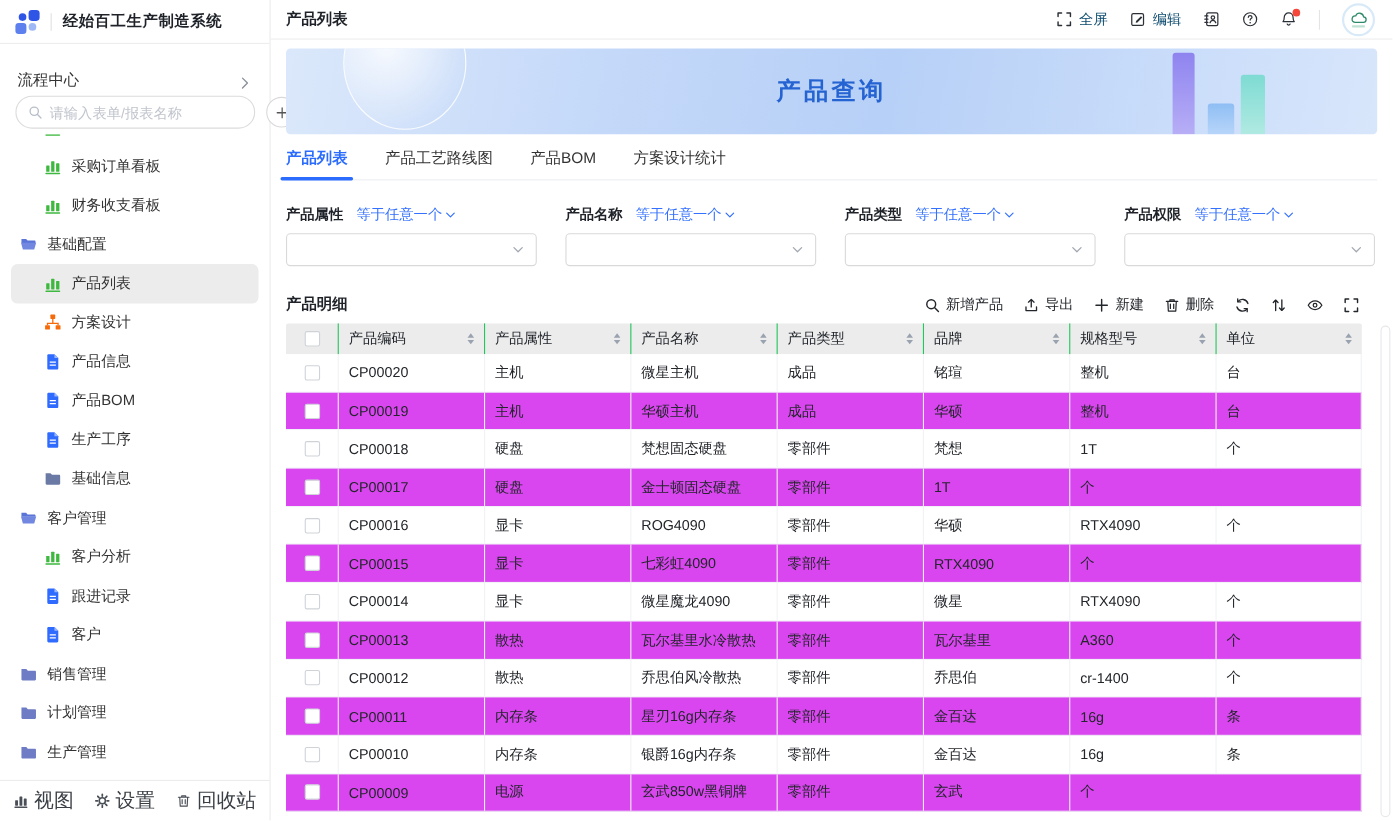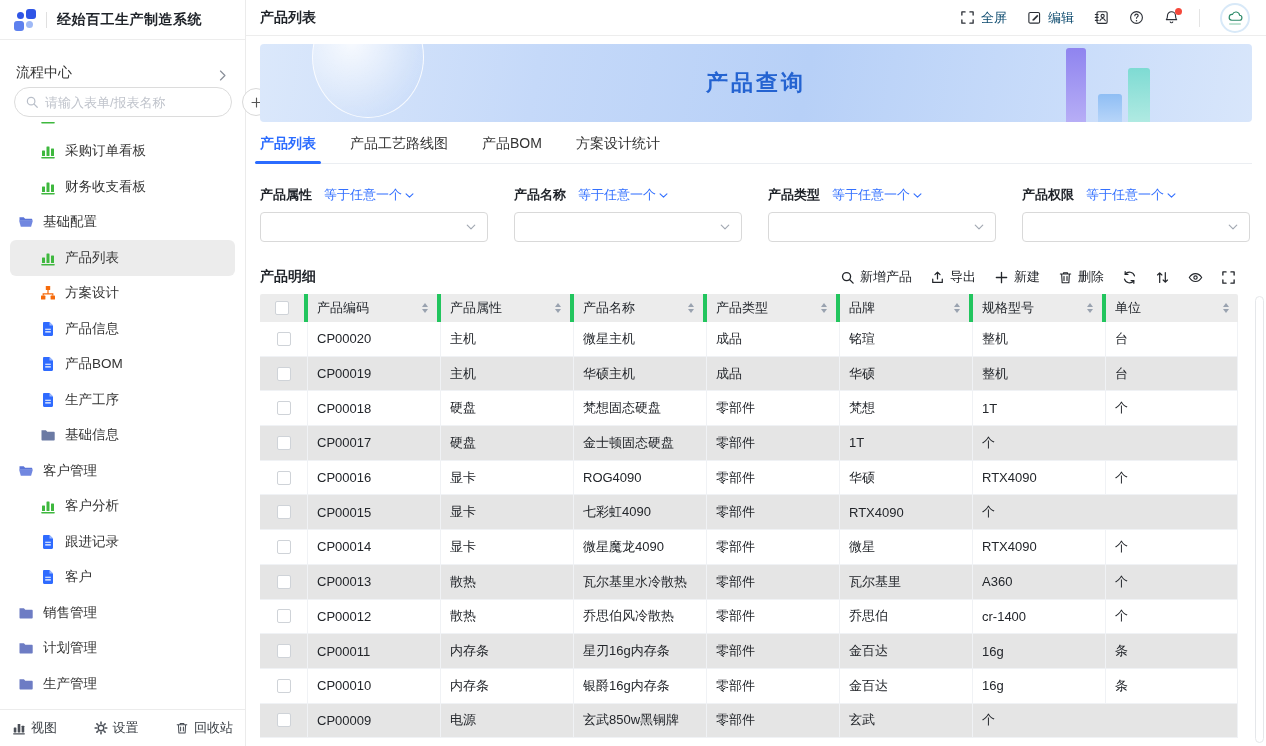--- a/index.html
+++ b/index.html
@@ -28,21 +28,21 @@
   .search-pill input { border:none; outline:none; flex:1; min-width:0; font-size:13px; font-family:inherit; background:transparent; color:#333; }
   .search-pill input::placeholder { color:#c0c4cc; }
   .plus-btn { width:28px; height:28px; flex:none; border:1px solid #d9d9d9; border-radius:50%; background:#fff; display:flex; align-items:center; justify-content:center; color:#555; }
   .plus-btn .icon { width:13px; height:13px; }
   .menu { flex:1; overflow:hidden; padding-top:2px; }
   .menu-item { height:35.5px; display:flex; align-items:center; gap:9px; padding:0 12px 0 18px; font-size:13.5px; color:#333; cursor:pointer; }
   .menu-item.lvl1 { padding-left:40px; }
   .menu-item .icon { width:16px; height:16px; }
   .menu-item.selected { background:#ececec; border-radius:6px; margin:0 10px; padding-left:30px; }
   .menu-item.partial { margin-top:-26px; }
-  .side-footer { height:37px; flex:none; border-top:1px solid #ececec; display:flex; align-items:center; justify-content:space-between; padding:0 12px; font-size:13px; color:#3a3f45; }
+  .side-footer { height:37px; flex:none; border-top:1px solid #ececec; display:flex; align-items:center; justify-content:space-between; padding:0 12px; font-size:18px; color:#3a3f45; }
   .foot-item { display:flex; align-items:center; gap:5px; cursor:pointer; }
   .foot-item .icon { width:14px; height:14px; color:#4a4f57; }
 
   
   .main { flex:1; display:flex; flex-direction:column; position:relative; min-width:0; }
   .topbar { height:36px; flex:none; display:flex; align-items:center; justify-content:space-between; padding:0 16px 0 14px; border-bottom:1px solid #ededed; }
   .tb-title { font-size:14px; font-weight:bold; }
   .tb-actions { display:flex; align-items:center; gap:20px; font-size:13px; color:#0c4a6e; }
   .tb-item { display:flex; align-items:center; gap:6px; cursor:pointer; position:relative; }
   .tb-item .icon { width:15px; height:15px; color:#2b2f36; position:relative; }
@@ -82,29 +82,29 @@
 
   .detail-bar { margin-top:26px; display:flex; align-items:center; justify-content:space-between; padding-right:16px; }
   .d-title { font-size:14px; font-weight:bold; }
   .d-tools { display:flex; align-items:center; gap:18px; font-size:13px; color:#23262b; }
   .d-btn { display:flex; align-items:center; gap:5px; cursor:pointer; }
   .d-btn .icon, .d-ibtn .icon { width:15px; height:15px; color:#23262b; }
   .d-ibtn { display:flex; cursor:pointer; }
 
   .table { margin-top:8px; margin-right:14px; }
   .thead { display:flex; height:28px; background:#ececec; border-radius:2px 2px 0 0; }
-  .th { display:flex; align-items:center; justify-content:space-between; padding:0 9px; font-size:13px; color:#1f2329; border-right:4px solid #22c55e; cursor:pointer; }
+  .th { display:flex; align-items:center; justify-content:space-between; padding:0 9px; font-size:13px; color:#1f2329; border-right:1px solid #22c55e; cursor:pointer; }
   .th:last-child { border-right:none; }
   .th.cbcol, .td.cbcol { justify-content:center; padding:0; }
   .sort { display:flex; flex-direction:column; gap:2px; }
   .sort i { display:block; width:0; height:0; border-left:3.5px solid transparent; border-right:3.5px solid transparent; }
   .sort .up { border-bottom:4px solid #99a2af; }
   .sort .dn { border-top:4px solid #99a2af; }
   .tr { display:flex; height:34.7px; border-bottom:1px solid #f0f2f5; background:#fff; cursor:pointer; }
-  .tr.alt { background:#e5e5e5; }
+  .tr.alt { background:#d946ef; }
   .td { display:flex; align-items:center; padding:0 9px; font-size:13px; color:#23262b; border-right:1px solid #f0f2f5; overflow:hidden; white-space:nowrap; }
   .cb { width:14px; height:14px; border:1px solid #cfd3d8; border-radius:2px; background:#fff; cursor:pointer; }
   .scroll-track { position:absolute; right:2px; top:260px; bottom:3px; width:9px; border:1px solid #e5e7ea; border-radius:5px; background:#fff; }
 </style>
 </head>
 <body>
 
 <div class="page">
 
   <aside class="sidebar">

